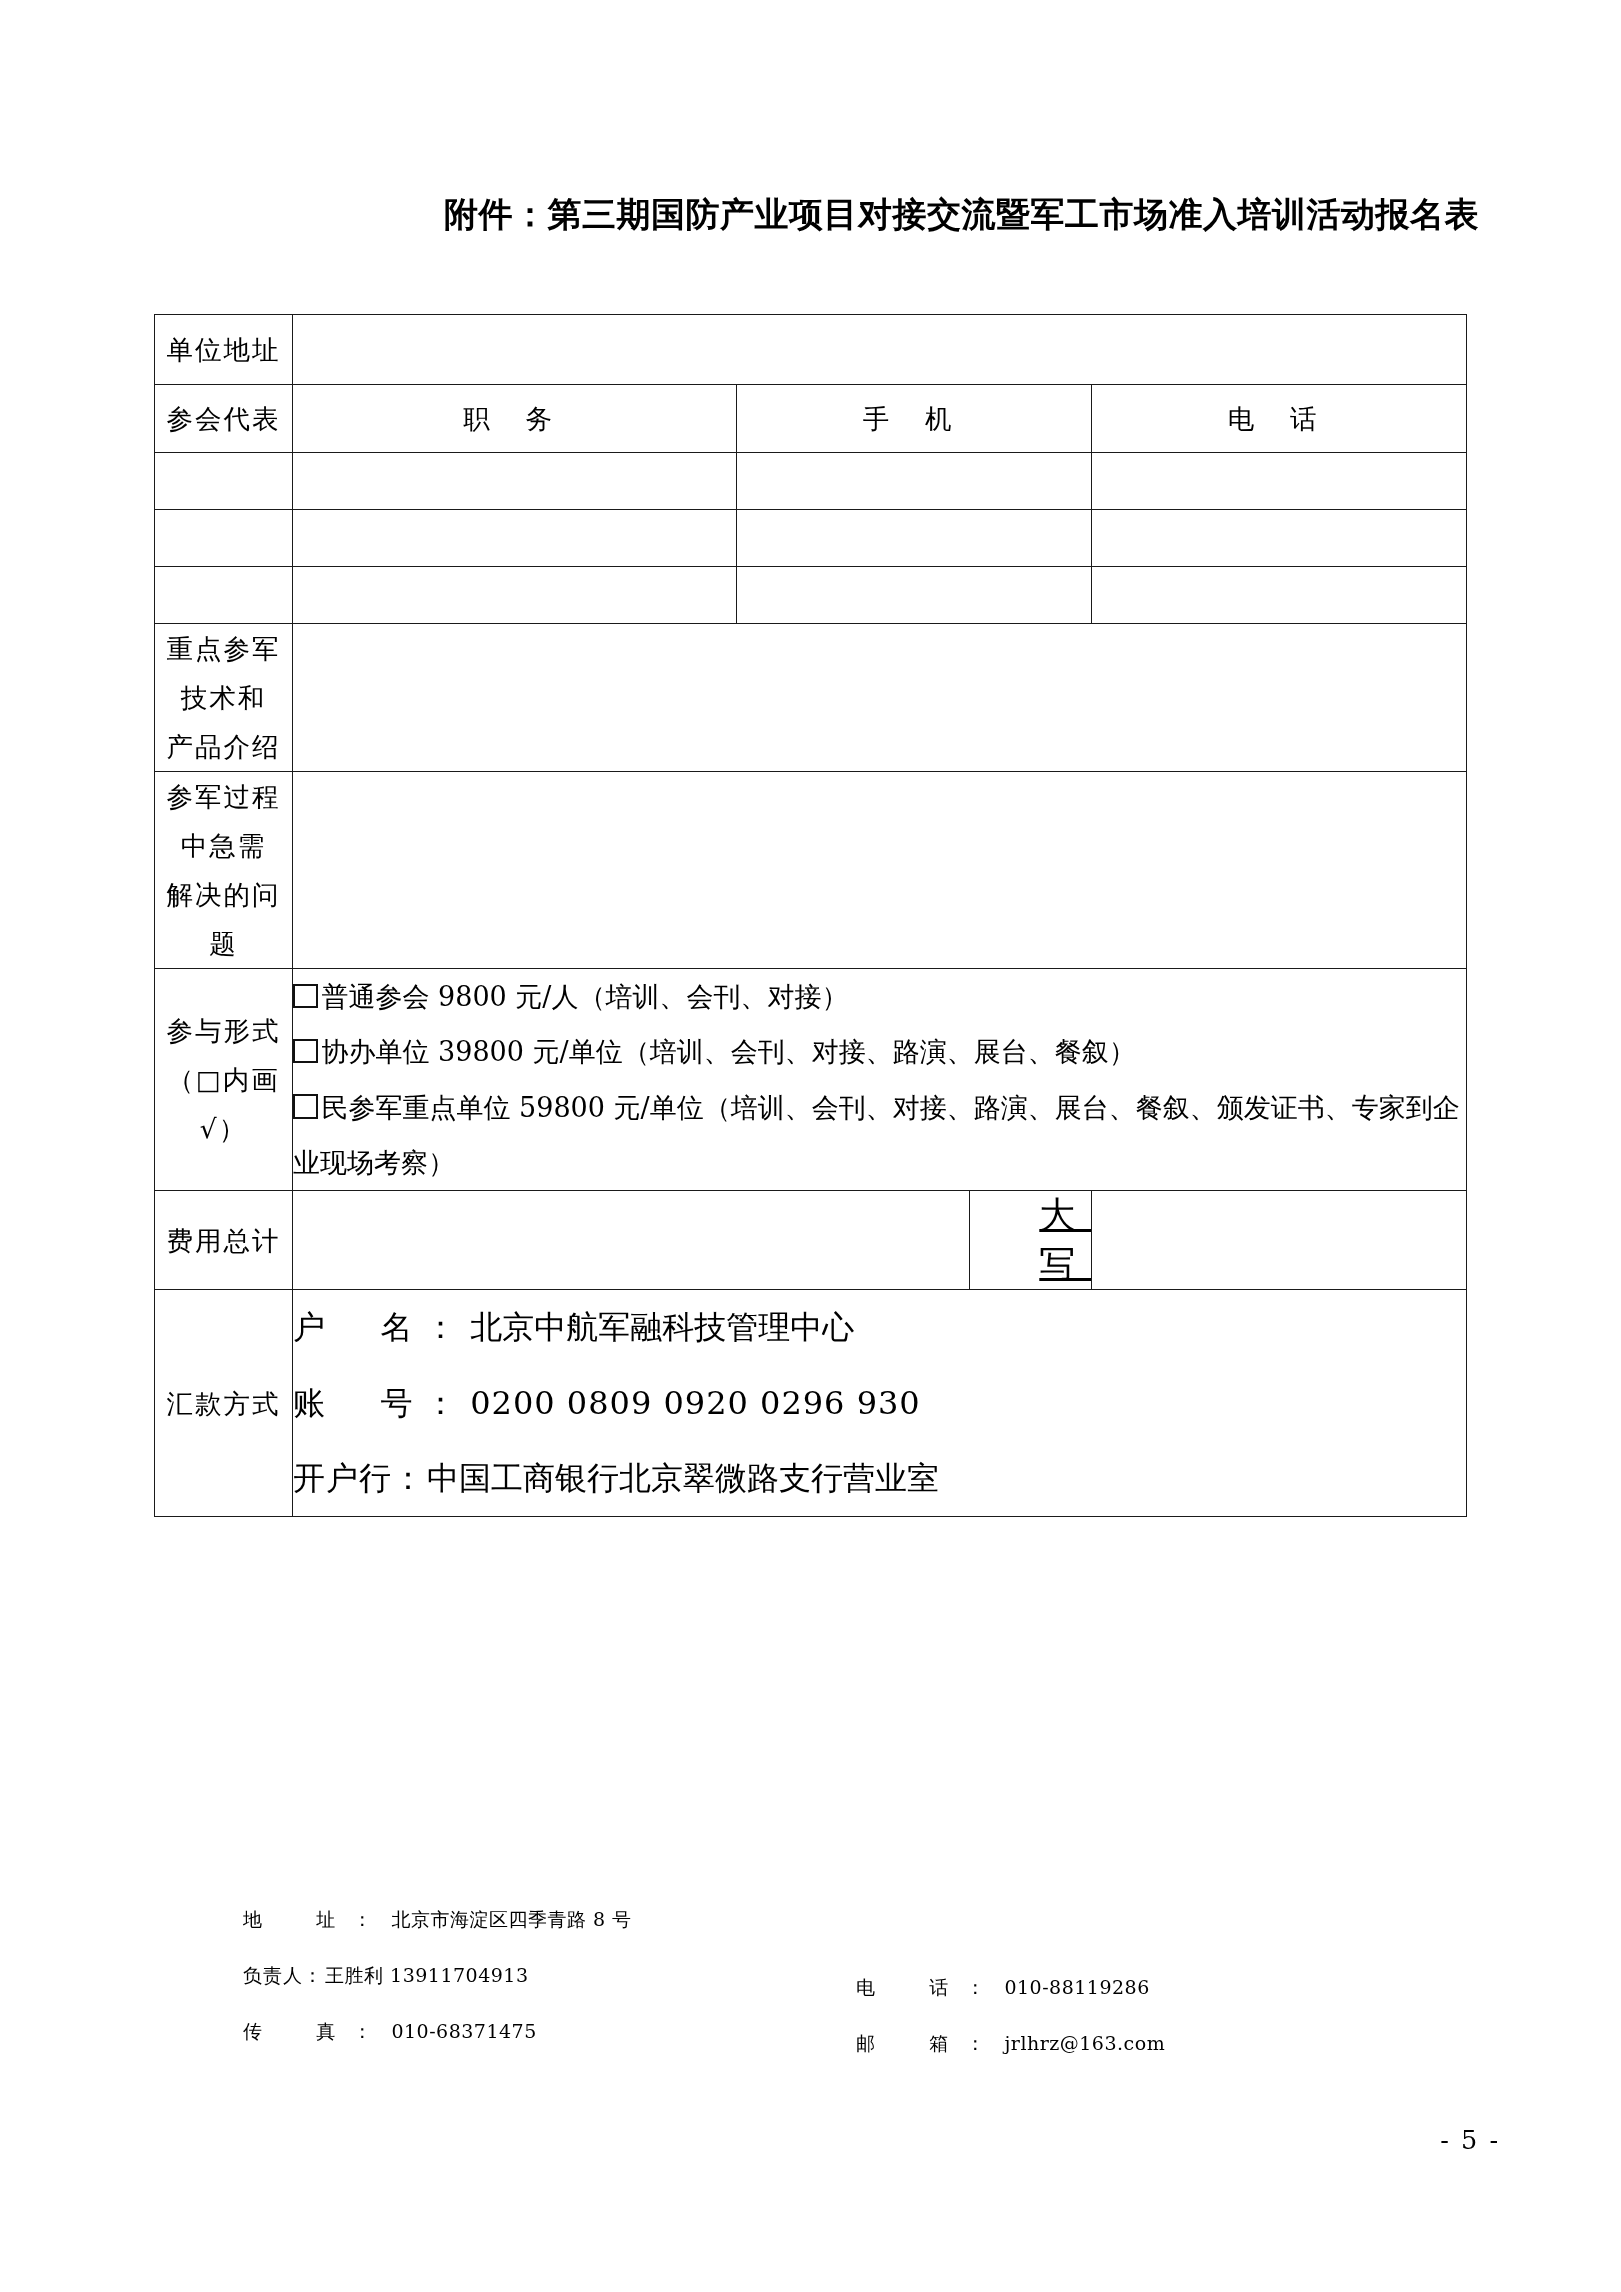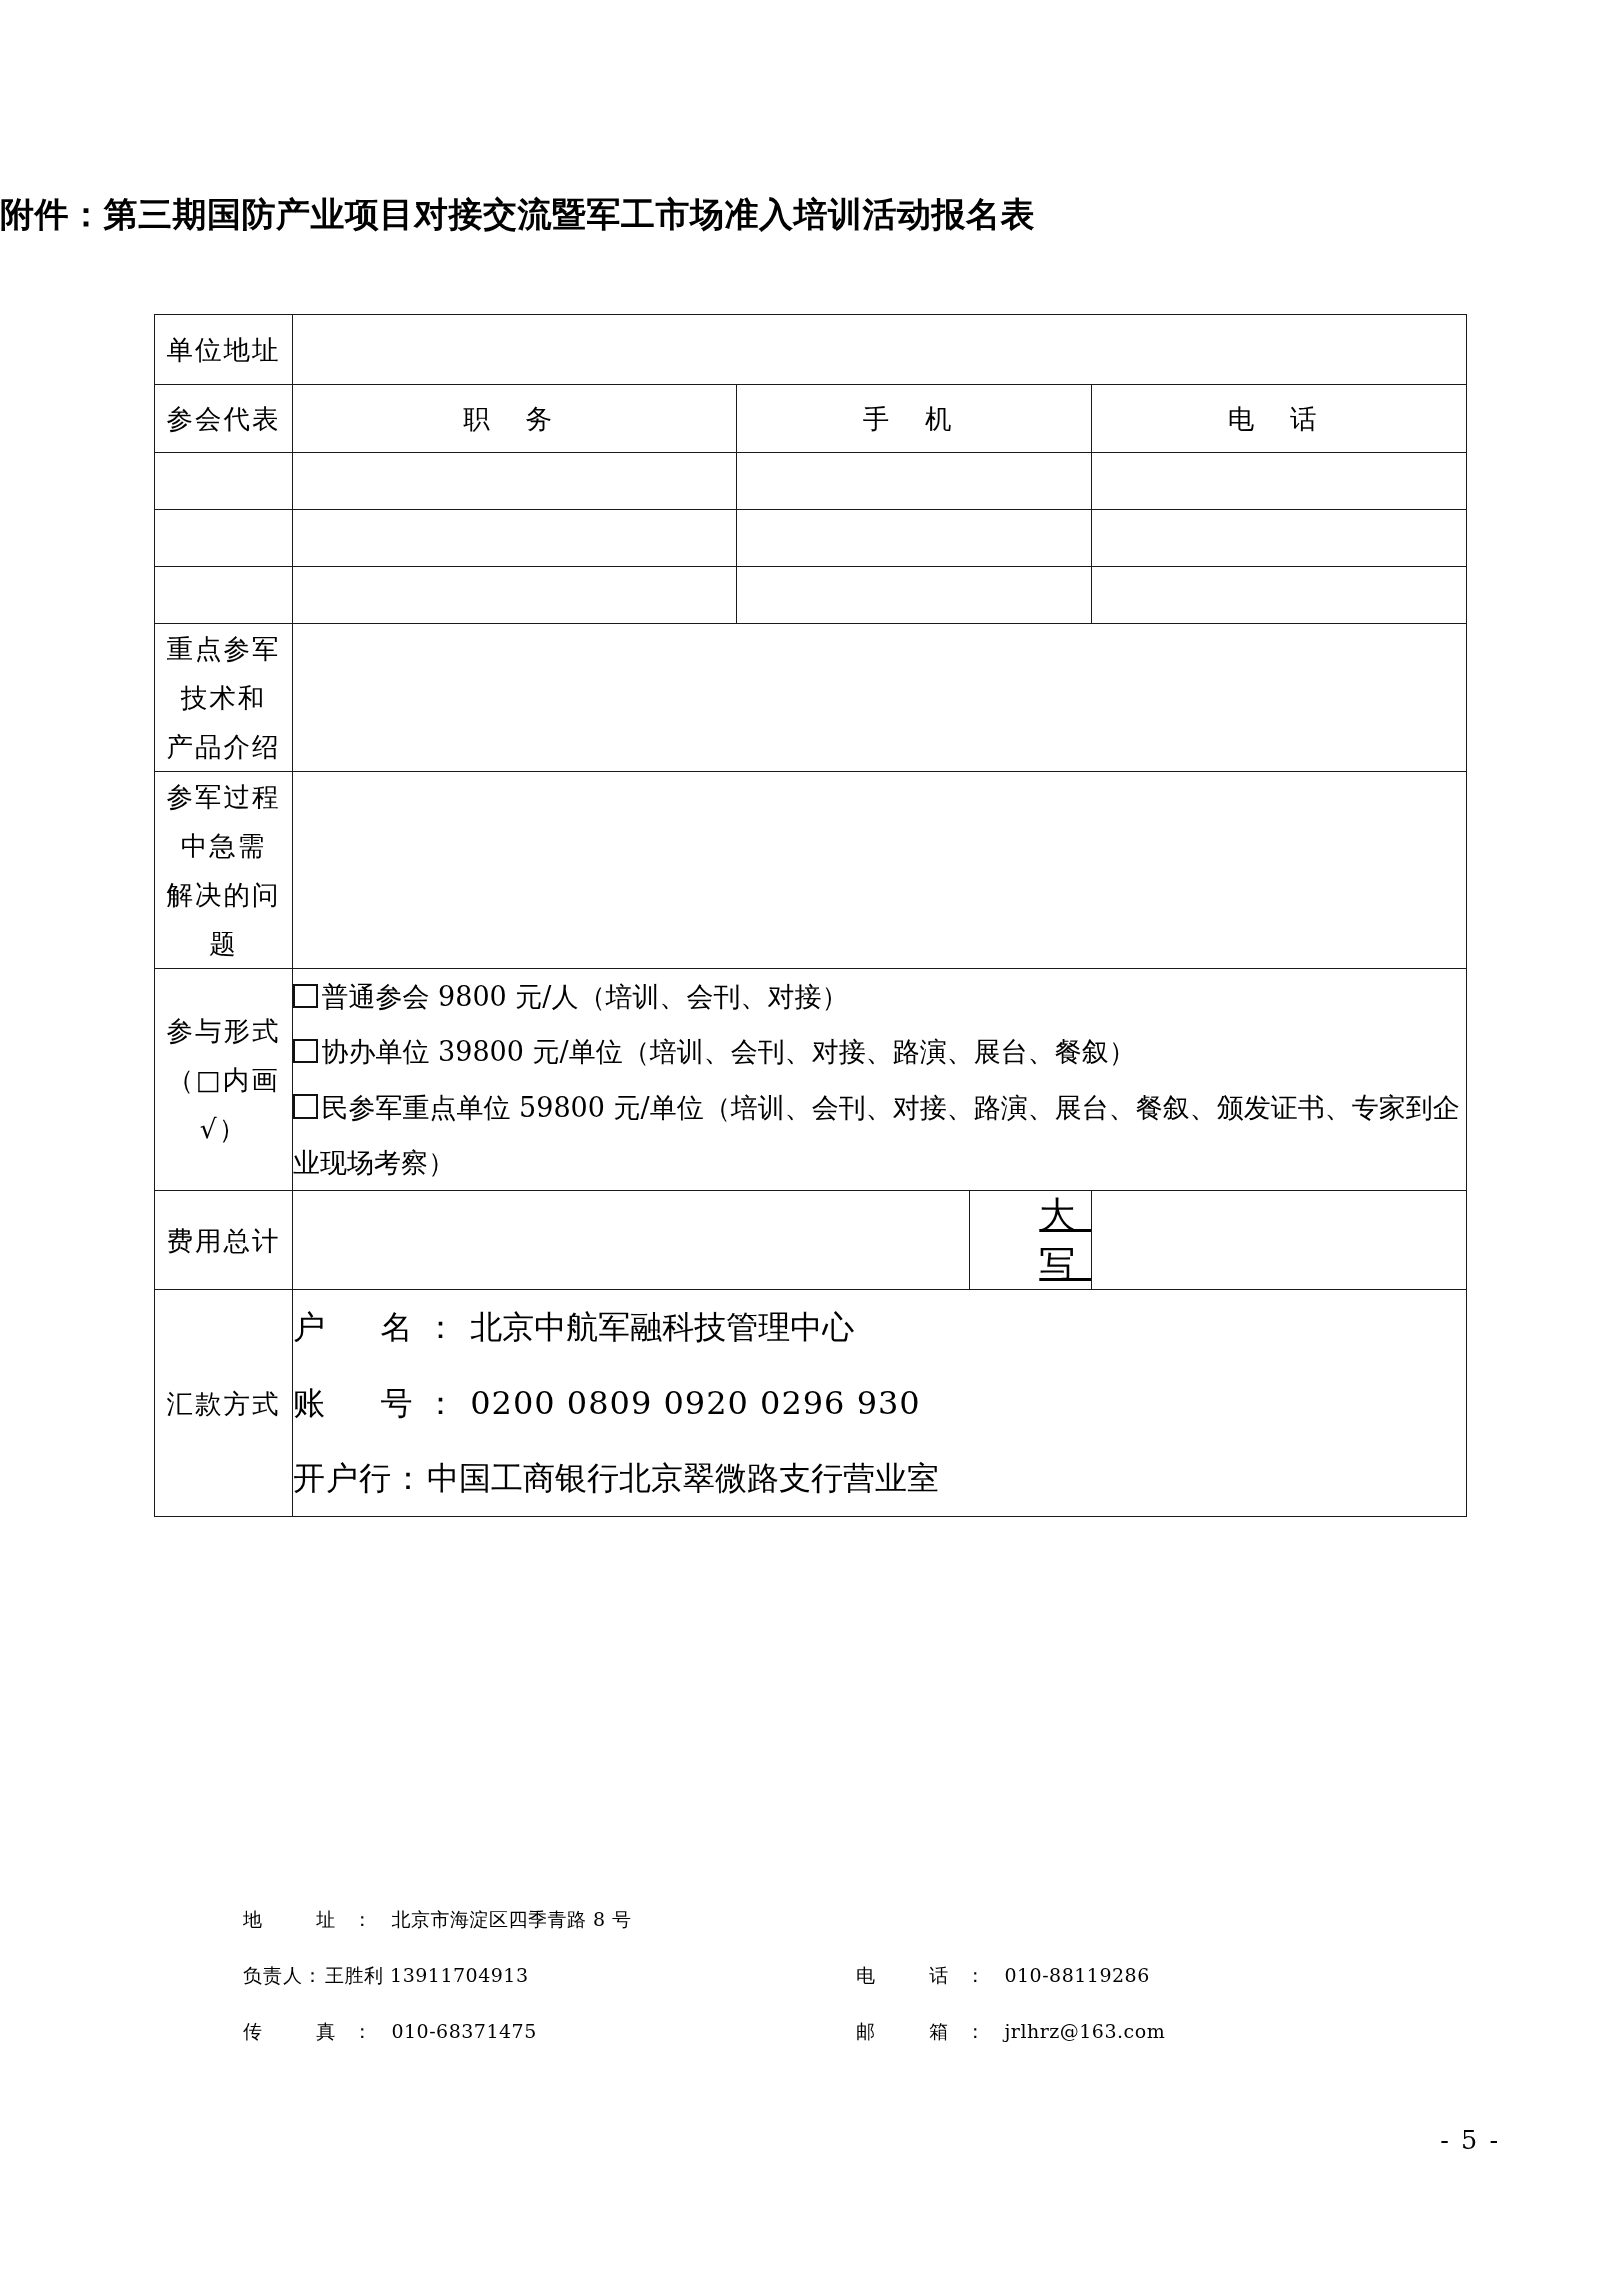--- a/index.html
+++ b/index.html
@@ -23,21 +23,21 @@
     width: 1621px;
     height: 2293px;
   }
 
   
   .doc-title {
     position: absolute;
     left: 0;
     top: 192px;
     width: 1479px;
-    text-align: left;
+    text-align: right;
     font-family: "DejaVu Sans", "Liberation Sans", sans-serif;
     font-weight: bold;
     font-size: 34px;
     letter-spacing: 0.5px;
     white-space: nowrap;
   }
 
   
   .form-table {
     position: absolute;
@@ -146,21 +146,21 @@
     white-space: nowrap;
   }
   .contact .left-part {
     position: absolute;
     left: 0;
     top: 0;
   }
   .contact .right-part {
     position: absolute;
     left: 613px;
-    top: 0;
+    top: 12px;
   }
   .ckey {
     display: inline-block;
     letter-spacing: 17.6px;
     padding-right: 2px;
   }
   .ckey.k3 { letter-spacing: 1px; }
   .cval { letter-spacing: 0.5px; }
 
   .page-number {

